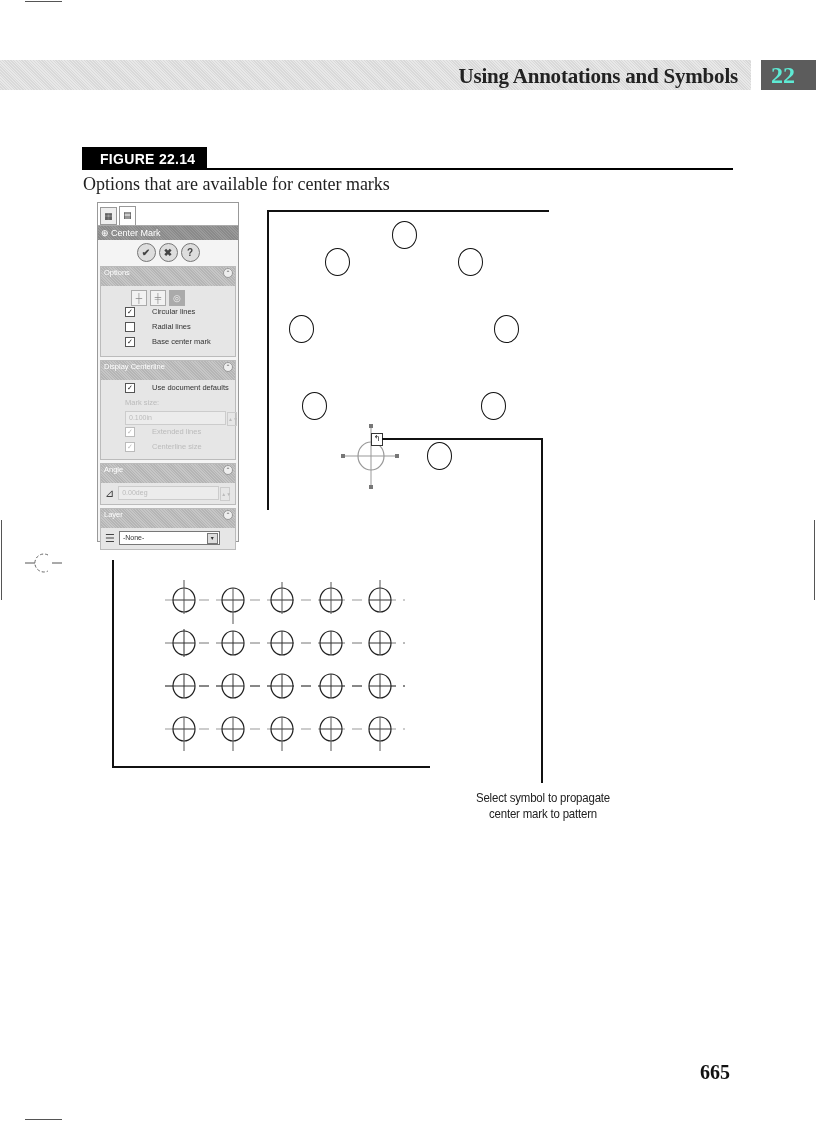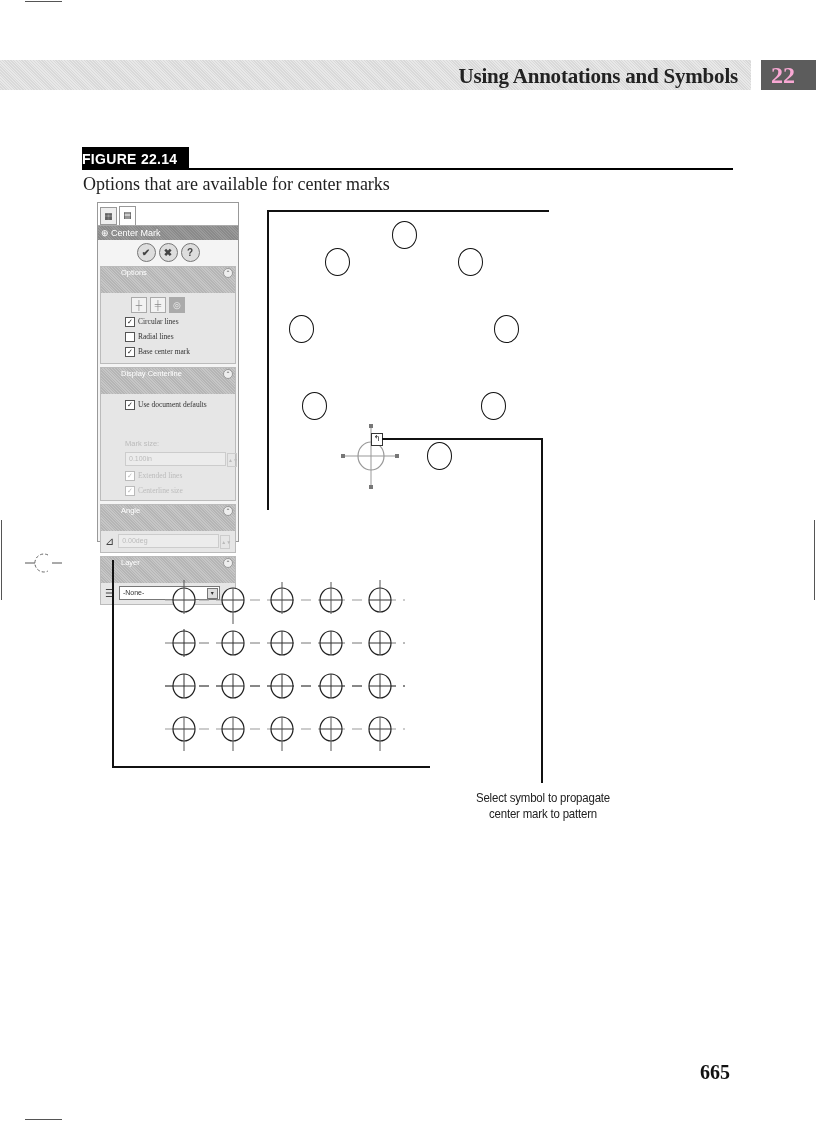--- a/index.html
+++ b/index.html
@@ -7,55 +7,55 @@
          font-family:"Liberation Sans", sans-serif; color:#111; }
   .abs { position:absolute; }
   
   .crop { position:absolute; background:#555; }
   
   .header-band { left:0; top:60px; width:751px; height:30px;
     background: repeating-linear-gradient(45deg,#d9d9d9 0 1px,#e8e8e8 1px 2px); }
   .header-title { right:78px; top:64px; font-family:"Liberation Serif", serif; font-weight:bold;
     font-size:21px; color:#222; letter-spacing:-0.2px; }
   .chapter-box { left:761px; top:60px; width:55px; height:30px; background:#5c5c5c;
-    color:#f9a8d4; font-family:"Liberation Serif", serif; font-weight:bold; font-size:24px;
+    color:#5eead4; font-family:"Liberation Serif", serif; font-weight:bold; font-size:24px;
     line-height:30px; padding-left:10px; box-sizing:border-box; }
   .fig-tag { left:82px; top:147px; background:#000; color:#fff; font-weight:bold;
-    font-size:14px; padding:4px 12px 3px 0; letter-spacing:0.3px; }
+    font-size:14px; padding:4px 12px 3px 18px; letter-spacing:0.3px; }
   .fig-rule { left:82px; top:168px; width:651px; height:2px; background:#000; }
   .fig-caption { left:83px; top:174px; font-family:"Liberation Serif", serif; font-size:18px; color:#222; }
 
   
   .pm { left:97px; top:202px; width:142px; height:340px; border:1px solid #999;
     background:#f4f4f4; box-sizing:border-box; font-size:7.5px; color:#333; }
   .pm-tabs { height:22px; background:#fff; display:flex; align-items:flex-end; padding-left:2px; gap:2px; border-bottom:1px solid #aaa;}
   .pm-tab { width:15px; height:16px; border:1px solid #999; background:#eee; font-size:9px; text-align:center; line-height:16px; }
   .pm-tab.active { background:#fff; border-bottom:none; height:18px; }
   .pm-title { height:14px; background: repeating-linear-gradient(45deg,#8a8a8a 0 1px,#9a9a9a 1px 2px);
     color:#fff; font-size:9px; line-height:14px; padding-left:3px; }
   .pm-actions { height:24px; display:flex; justify-content:center; align-items:center; gap:3px; }
   .pm-btn { width:17px; height:17px; border-radius:50%; border:1px solid #777; background:#ddd;
     font-size:10px; line-height:17px; text-align:center; color:#444; font-weight:bold; }
   .grp { margin:2px 2px 3px 2px; border:1px solid #bbb; background:#e6e6e6; }
-  .grp-head { height:26px; background: repeating-linear-gradient(45deg,#b5b5b5 0 1px,#c6c6c6 1px 2px);
-    color:#fff; font-size:7.5px; line-height:11px; padding-left:20px; position:relative; }
+  .grp-head { height:19px; background: repeating-linear-gradient(45deg,#b5b5b5 0 1px,#c6c6c6 1px 2px);
+    color:#fff; font-size:7.5px; line-height:11px; padding-left:3px; position:relative; }
   .grp-head .collapse { position:absolute; right:2px; top:1px; width:8px; height:8px; border-radius:50%;
     background:#eee; border:1px solid #999; color:#555; font-size:6px; line-height:8px; text-align:center; }
   .grp-body { padding:3px 4px 4px 4px; }
-  .row { height:15px; display:flex; align-items:center; padding-left:20px; gap:3px;font-family:Liberation Serif, serif; }
+  .row { height:15px; display:flex; padding-left:20px; gap:17px; }
   .cb { width:8px; height:8px; border:1px solid #555; background:#fff; font-size:7px; line-height:8px; text-align:center; color:#222; }
   .disabled { color:#bbb; }
   .disabled .cb { border-color:#bbb; color:#bbb; }
   .icons-row { display:flex; gap:3px; padding-left:26px; height:18px; align-items:center; }
   .opt-icon { width:14px; height:14px; border:1px solid #aaa; background:#f2f2f2; font-size:9px; text-align:center; line-height:14px; color:#888; }
   .opt-icon.sel { background:#aaa; color:#eee; }
   .field { margin:2px 0 2px 20px; width:96px; height:12px; border:1px solid #ccc; background:#ececec;
     color:#bbb; font-size:7px; line-height:12px; padding-left:3px; position:relative; }
   .spin { position:absolute; right:-12px; top:0; width:8px; height:12px; border:1px solid #ccc; font-size:5px; color:#bbb; }
-  .lbl { padding-left:20px; color:#bbb; height:11px;margin-top:27px; }
+  .lbl { padding-left:20px; color:#bbb; height:11px; }
   .angle-row { display:flex; align-items:center; gap:4px; }
   .sel-box { width:96px; height:12px; border:1px solid #777; background:#fff; font-size:7px; line-height:12px;
     padding-left:3px; position:relative; color:#333; }
   .sel-box .dd { position:absolute; right:1px; top:1px; width:9px; height:9px; border:1px solid #777; background:#ddd; font-size:6px; line-height:9px; text-align:center; }
 
   
   .line { position:absolute; background:#111; }
   .hole { position:absolute; width:25px; height:28px; border:1.3px solid #111; border-radius:50%; box-sizing:border-box; }
   .callout-text { left:455px; top:790px; width:176px; text-align:center; font-family:"Liberation Sans", sans-serif;
     font-size:13px; line-height:16px; color:#222; letter-spacing:-0.2px; transform:scaleX(0.88); transform-origin:center; }

